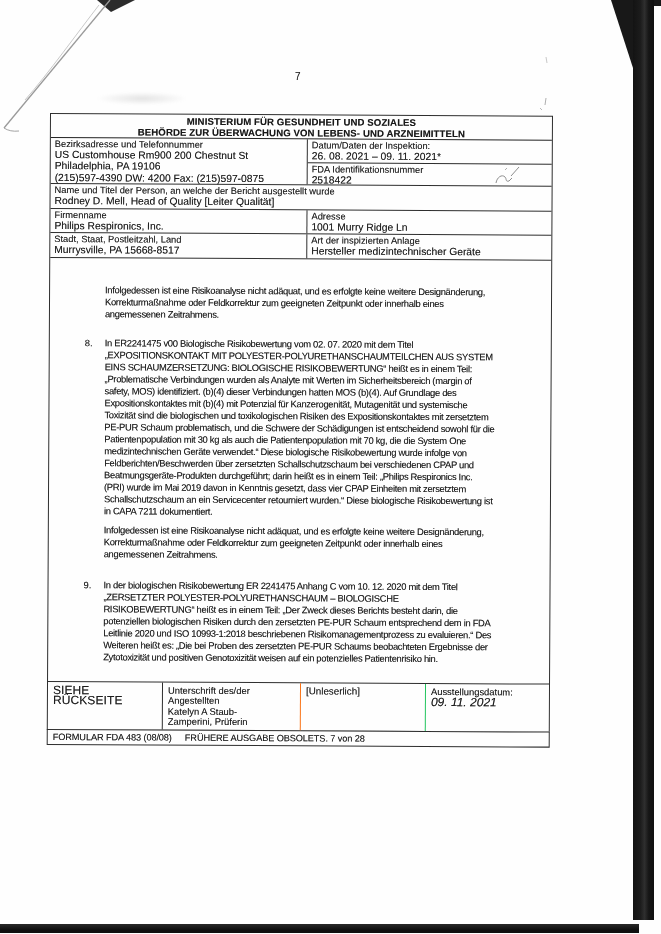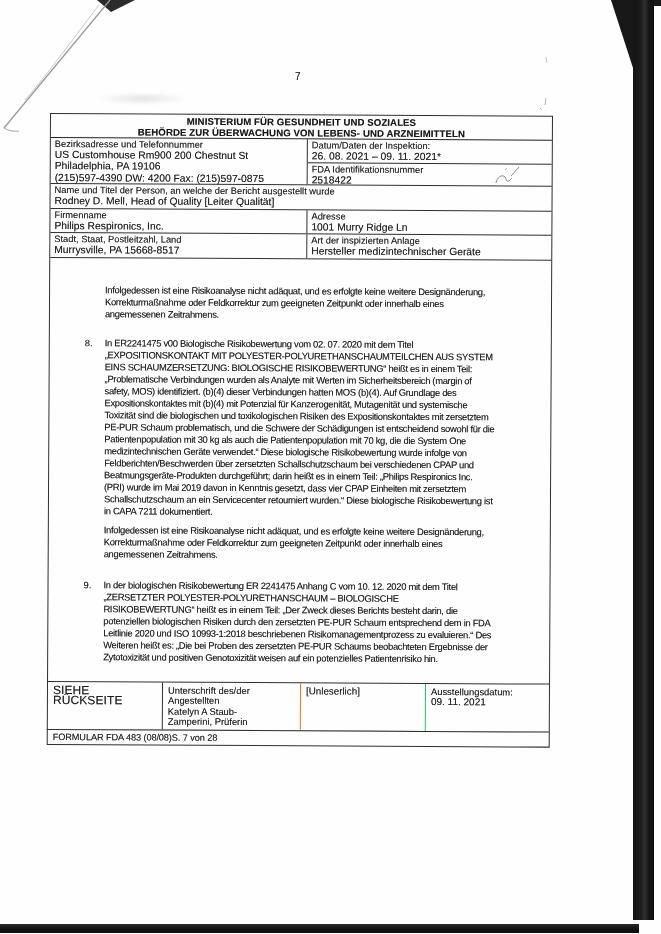--- a/index.html
+++ b/index.html
@@ -50,21 +50,21 @@
   .followup { margin-top: 7px; }
   .obs9 { margin-top: 19px; }
   .onum { width: 20px; flex: none; font-size: 9.4px; line-height: 12px; }
 
   .t-footer { height: 47px; border-bottom: none; }
   .fcell { padding: 3px 5px; font-size: 9.4px; line-height: 10.4px; }
   .f1 { width: 115px; border-right: 1px solid #2e2e2e; font-size: 12px; letter-spacing: 0.1px; }
   .f2 { width: 138px; border-right: 1px solid #f97316; }
   .f3 { width: 125px; border-right: 1px solid #22c55e; font-size: 9.8px; }
   .f4 { flex: 1; }
-  .f4 .dateval { font-size: 10px; }
+  .f4 .dateval { font-size: 12px; font-style: italic; }
 
   .formbar {
     margin-top: -1.3px;
     border: 1.3px solid #2e2e2e;
     height: 16px; display: flex; align-items: center;
     font-size: 9.2px; letter-spacing: -0.1px; color: #1c1c1c;
     padding-left: 5px; background: #fefefe;
   }
   .formbar .seg2 { margin-left: 13px; }
   .formbar .seg3 { margin-left: 15px; }
@@ -197,20 +197,21 @@
         <div class="fcell f3">[Unleserlich]</div>
         <div class="fcell f4">
           <div>Ausstellungsdatum:</div>
           <div class="dateval">09. 11. 2021</div>
         </div>
       </div>
     </div>
 
     <div class="formbar">
       <span class="seg1">FORMULAR FDA 483 (08/08)</span>
+      <span class="seg2">FRÜHERE AUSGABE OBSOLET</span>
       <span class="seg4">S. 7 von 28</span>
     </div>
   </div>
 
   <svg class="artifact-layer" width="661" height="934" viewBox="0 0 661 934" xmlns="http://www.w3.org/2000/svg">
 
     <g>
       <polygon points="97,0 135,0 111,12" fill="#2c2c2c"></polygon>
       <path d="M110,0 L4,128" stroke="#9a9a9a" stroke-width="1.3" fill="none"></path>
       <path d="M99,5 C78,32 48,74 25,100" stroke="#c9c9c9" stroke-width="1" fill="none"></path>

